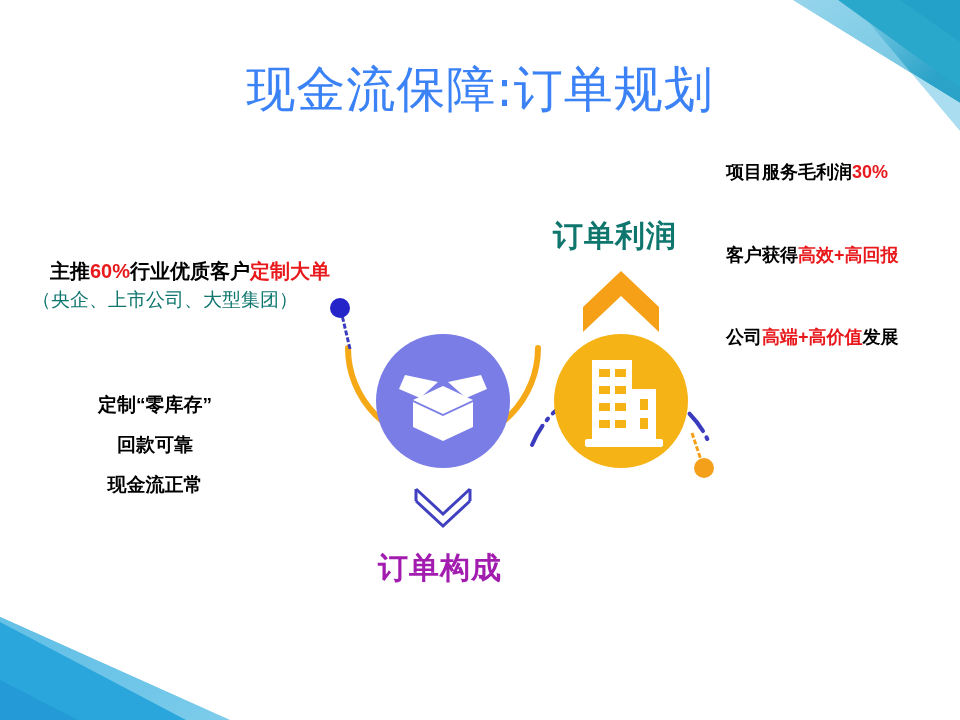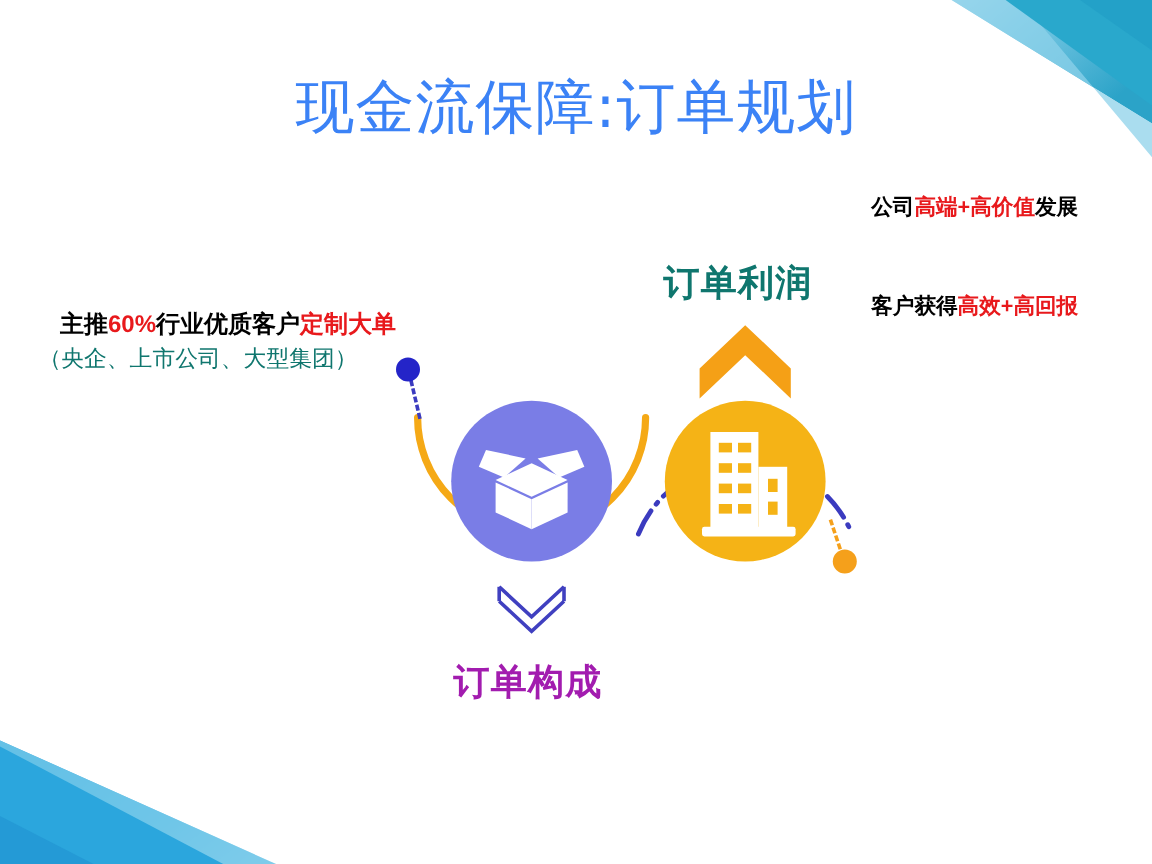--- a/index.html
+++ b/index.html
@@ -170,27 +170,35 @@
 
   <div id="title">现金流保障:订单规划</div>
 
   <div id="left-block" class="side-block">
     <div class="left-line-1">
       <span>主推</span><span class="red">60%</span><span>行业优质客户</span><span class="red">定制大单</span>
     </div>
     <div class="left-line-2">（央企、上市公司、大型集团）</div>
   </div>
 
+  <div id="left-tags">
+    <div class="tag-line">定制“零库存”</div>
+    <div class="tag-line">回款可靠</div>
+    <div class="tag-line">现金流正常</div>
+  </div>
 
   <div id="right-block" class="side-block">
     <div class="right-line">
-      <span>公司</span><span class="red">高端</span><span class="red">+</span><span class="red">高价值</span><span>发展</span>
+      <span>项目服务毛利润</span><span class="red">30%</span>
     </div>
     <div class="right-line">
       <span>客户获得</span><span class="red">高效</span><span class="red">+</span><span class="red">高回报</span>
+    </div>
+    <div class="right-line">
+      <span>公司</span><span class="red">高端</span><span class="red">+</span><span class="red">高价值</span><span>发展</span>
     </div>
   </div>
 
   <div id="heading-profit">订单利润</div>
   <div id="heading-structure">订单构成</div>
 
   <div id="graphic">
     <svg width="420" height="300" viewBox="0 0 420 300" xmlns="http://www.w3.org/2000/svg">
 
       <path d="M 28 93 A 95 95 0 0 0 218 93" fill="none" stroke="#f5a916" stroke-width="6" stroke-linecap="round"></path>

